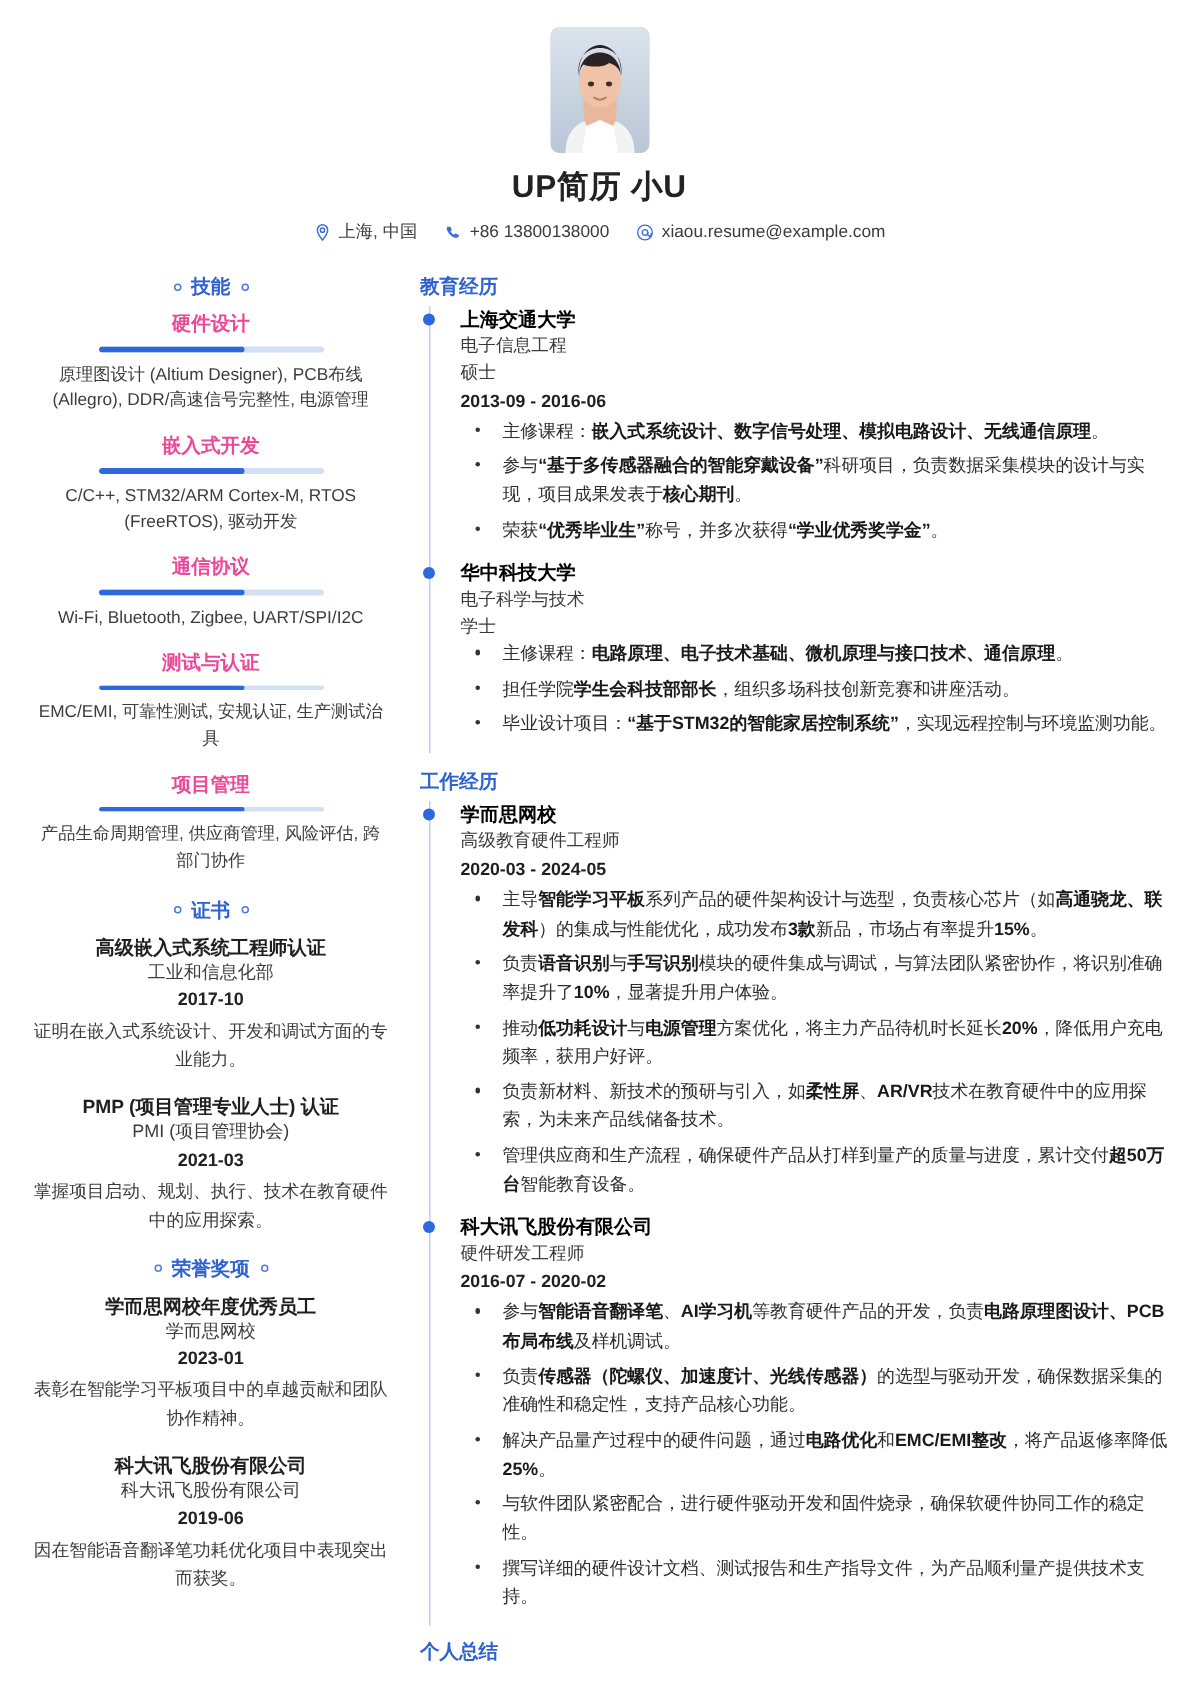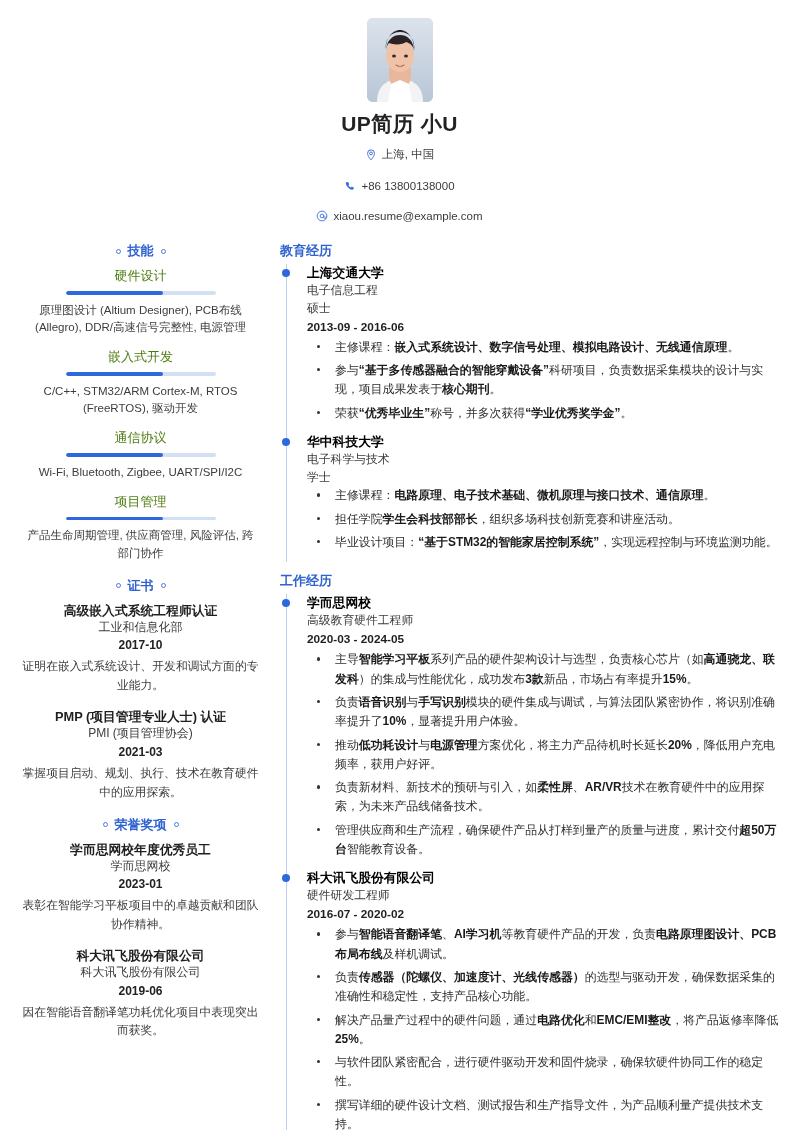--- a/index.html
+++ b/index.html
@@ -48,21 +48,20 @@
     margin-bottom: 9px;
   }
 
   .contact-row {
     display: flex;
     justify-content: center;
     align-items: center;
     gap: 18px;
     font-size: 11.5px;
     color: #3a3a3a;
-    flex-direction: column;
   }
   .contact-item {
     display: flex;
     align-items: center;
     gap: 5px;
     white-space: nowrap;
   }
   .contact-item svg { flex: none; display: block; }
 
   
@@ -96,22 +95,22 @@
   .side-head .ring {
     width: 5px; height: 5px;
     border: 1.2px solid #4a7bdd;
     border-radius: 50%;
   }
 
   
   .skill { margin-bottom: 11px; text-align: center; }
   .skill-name {
     font-size: 13px;
-    font-weight: normal;
-    color: #4d7c0f;
+    font-weight: bold;
+    color: #ec4899;
     margin-bottom: 6px;
   }
   .skill-bar {
     width: 150px;
     height: 3.5px;
     background: #d3dff3;
     border-radius: 2px;
     margin: 0 auto 7px auto;
     overflow: hidden;
   }
@@ -332,20 +331,27 @@
             <div class="skill-desc">C/C++, STM32/ARM Cortex-M, RTOS (FreeRTOS), 驱动开发</div>
           </div>
           <div class="skill">
             <div class="skill-name">通信协议</div>
             <div class="skill-bar">
               <i style="width:65%"></i>
             </div>
             <div class="skill-desc">Wi-Fi, Bluetooth, Zigbee, UART/SPI/I2C</div>
           </div>
           <div class="skill">
+            <div class="skill-name">测试与认证</div>
+            <div class="skill-bar">
+              <i style="width:65%"></i>
+            </div>
+            <div class="skill-desc">EMC/EMI, 可靠性测试, 安规认证, 生产测试治具</div>
+          </div>
+          <div class="skill">
             <div class="skill-name">项目管理</div>
             <div class="skill-bar">
               <i style="width:65%"></i>
             </div>
             <div class="skill-desc">产品生命周期管理, 供应商管理, 风险评估, 跨部门协作</div>
           </div>
         </div>
 
       <div class="side-head spaced">
         <span class="ring"></span>

